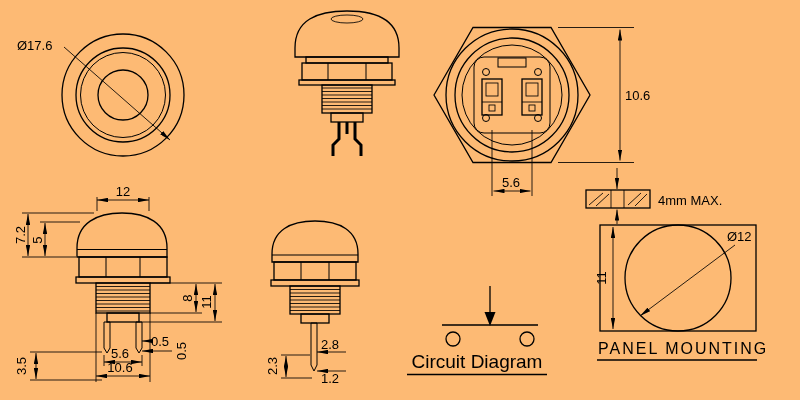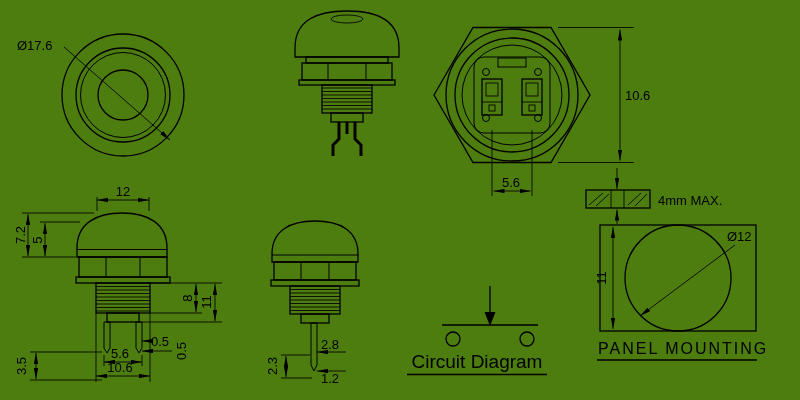--- a/index.html
+++ b/index.html
@@ -1,16 +1,16 @@
 <!DOCTYPE html>
 <html><head>
 <meta charset="utf-8">
 <style>
   html,body{margin:0;padding:0;background:#fff}
-  #stage{width:800px;height:400px;background:#4d7c0f;overflow:hidden;position:relative}
+  #stage{width:800px;height:400px;background:#fdba74;overflow:hidden;position:relative}
   svg{display:block}
   text{font-family:"Liberation Sans","DejaVu Sans",sans-serif;fill:#000;font-size:13px}
   .ol{fill:none;stroke:#000;stroke-width:1.3}
   .md{fill:none;stroke:#000;stroke-width:1}
   .tn{fill:none;stroke:#000;stroke-width:0.85}
   .pin{fill:none;stroke:#000;stroke-width:3}
   .blk{fill:#000;stroke:none}
   .ttl{font-size:19px}
   .ttl2{font-size:16px;letter-spacing:2px}
 </style>

